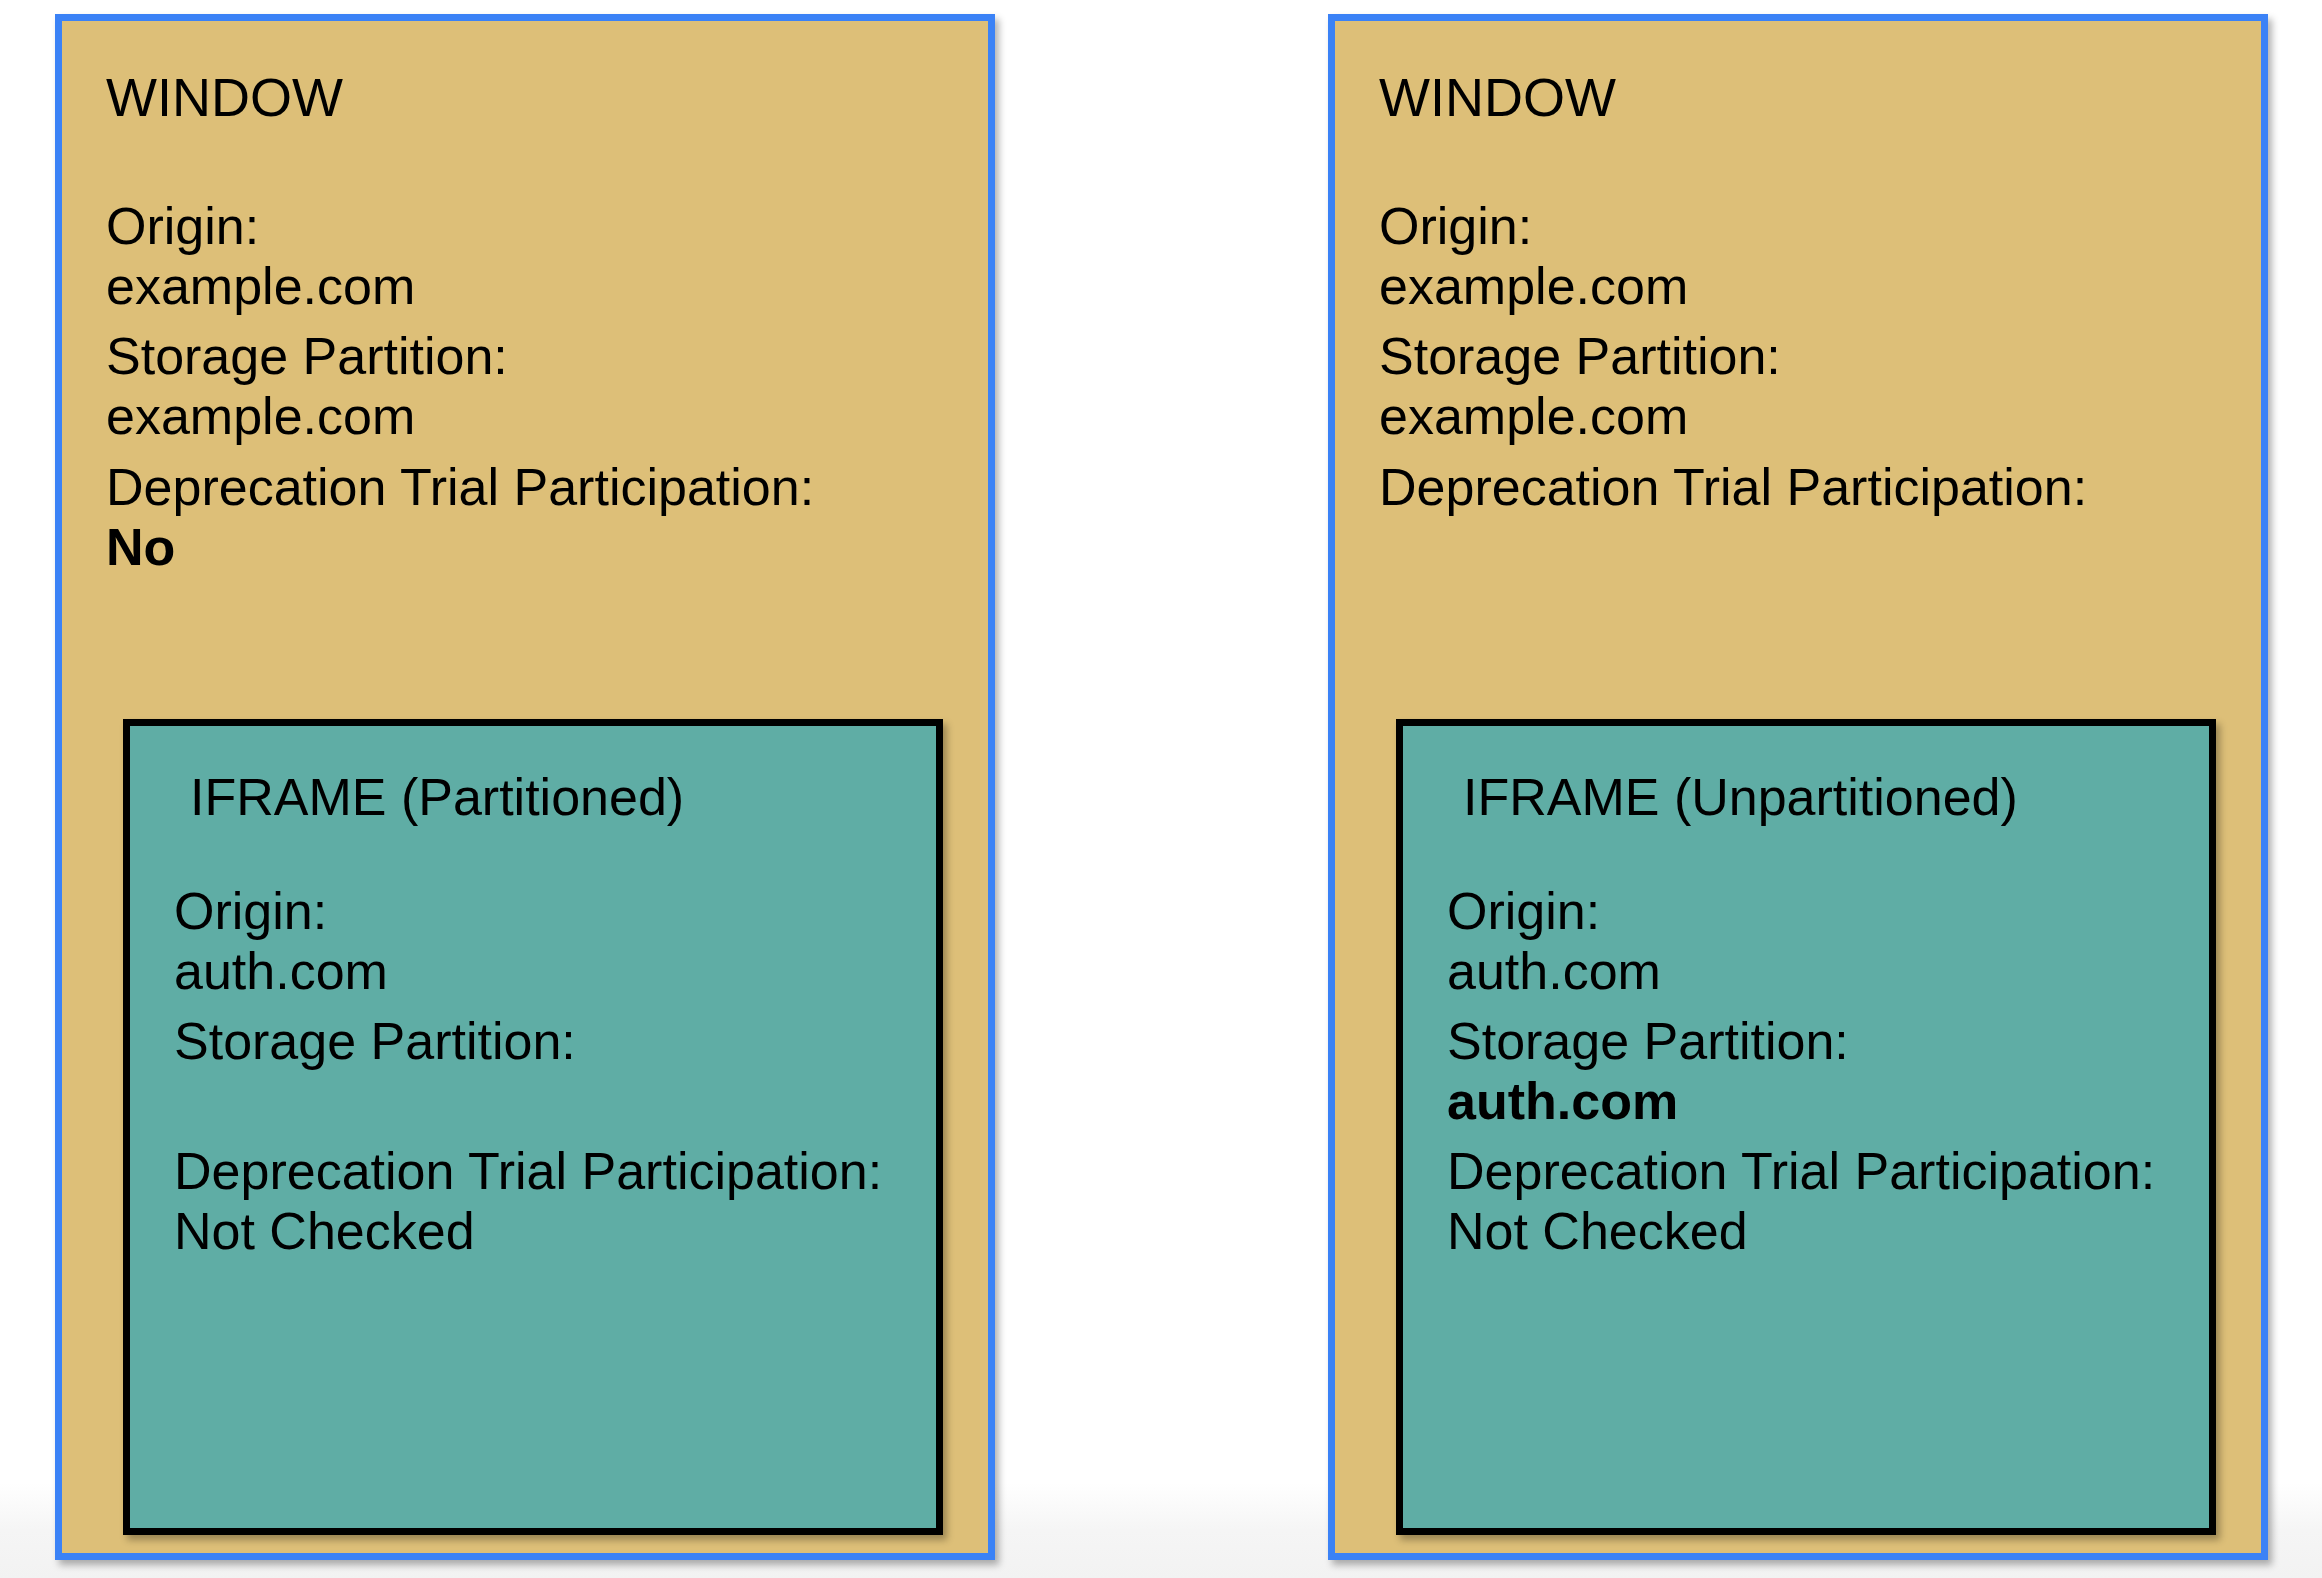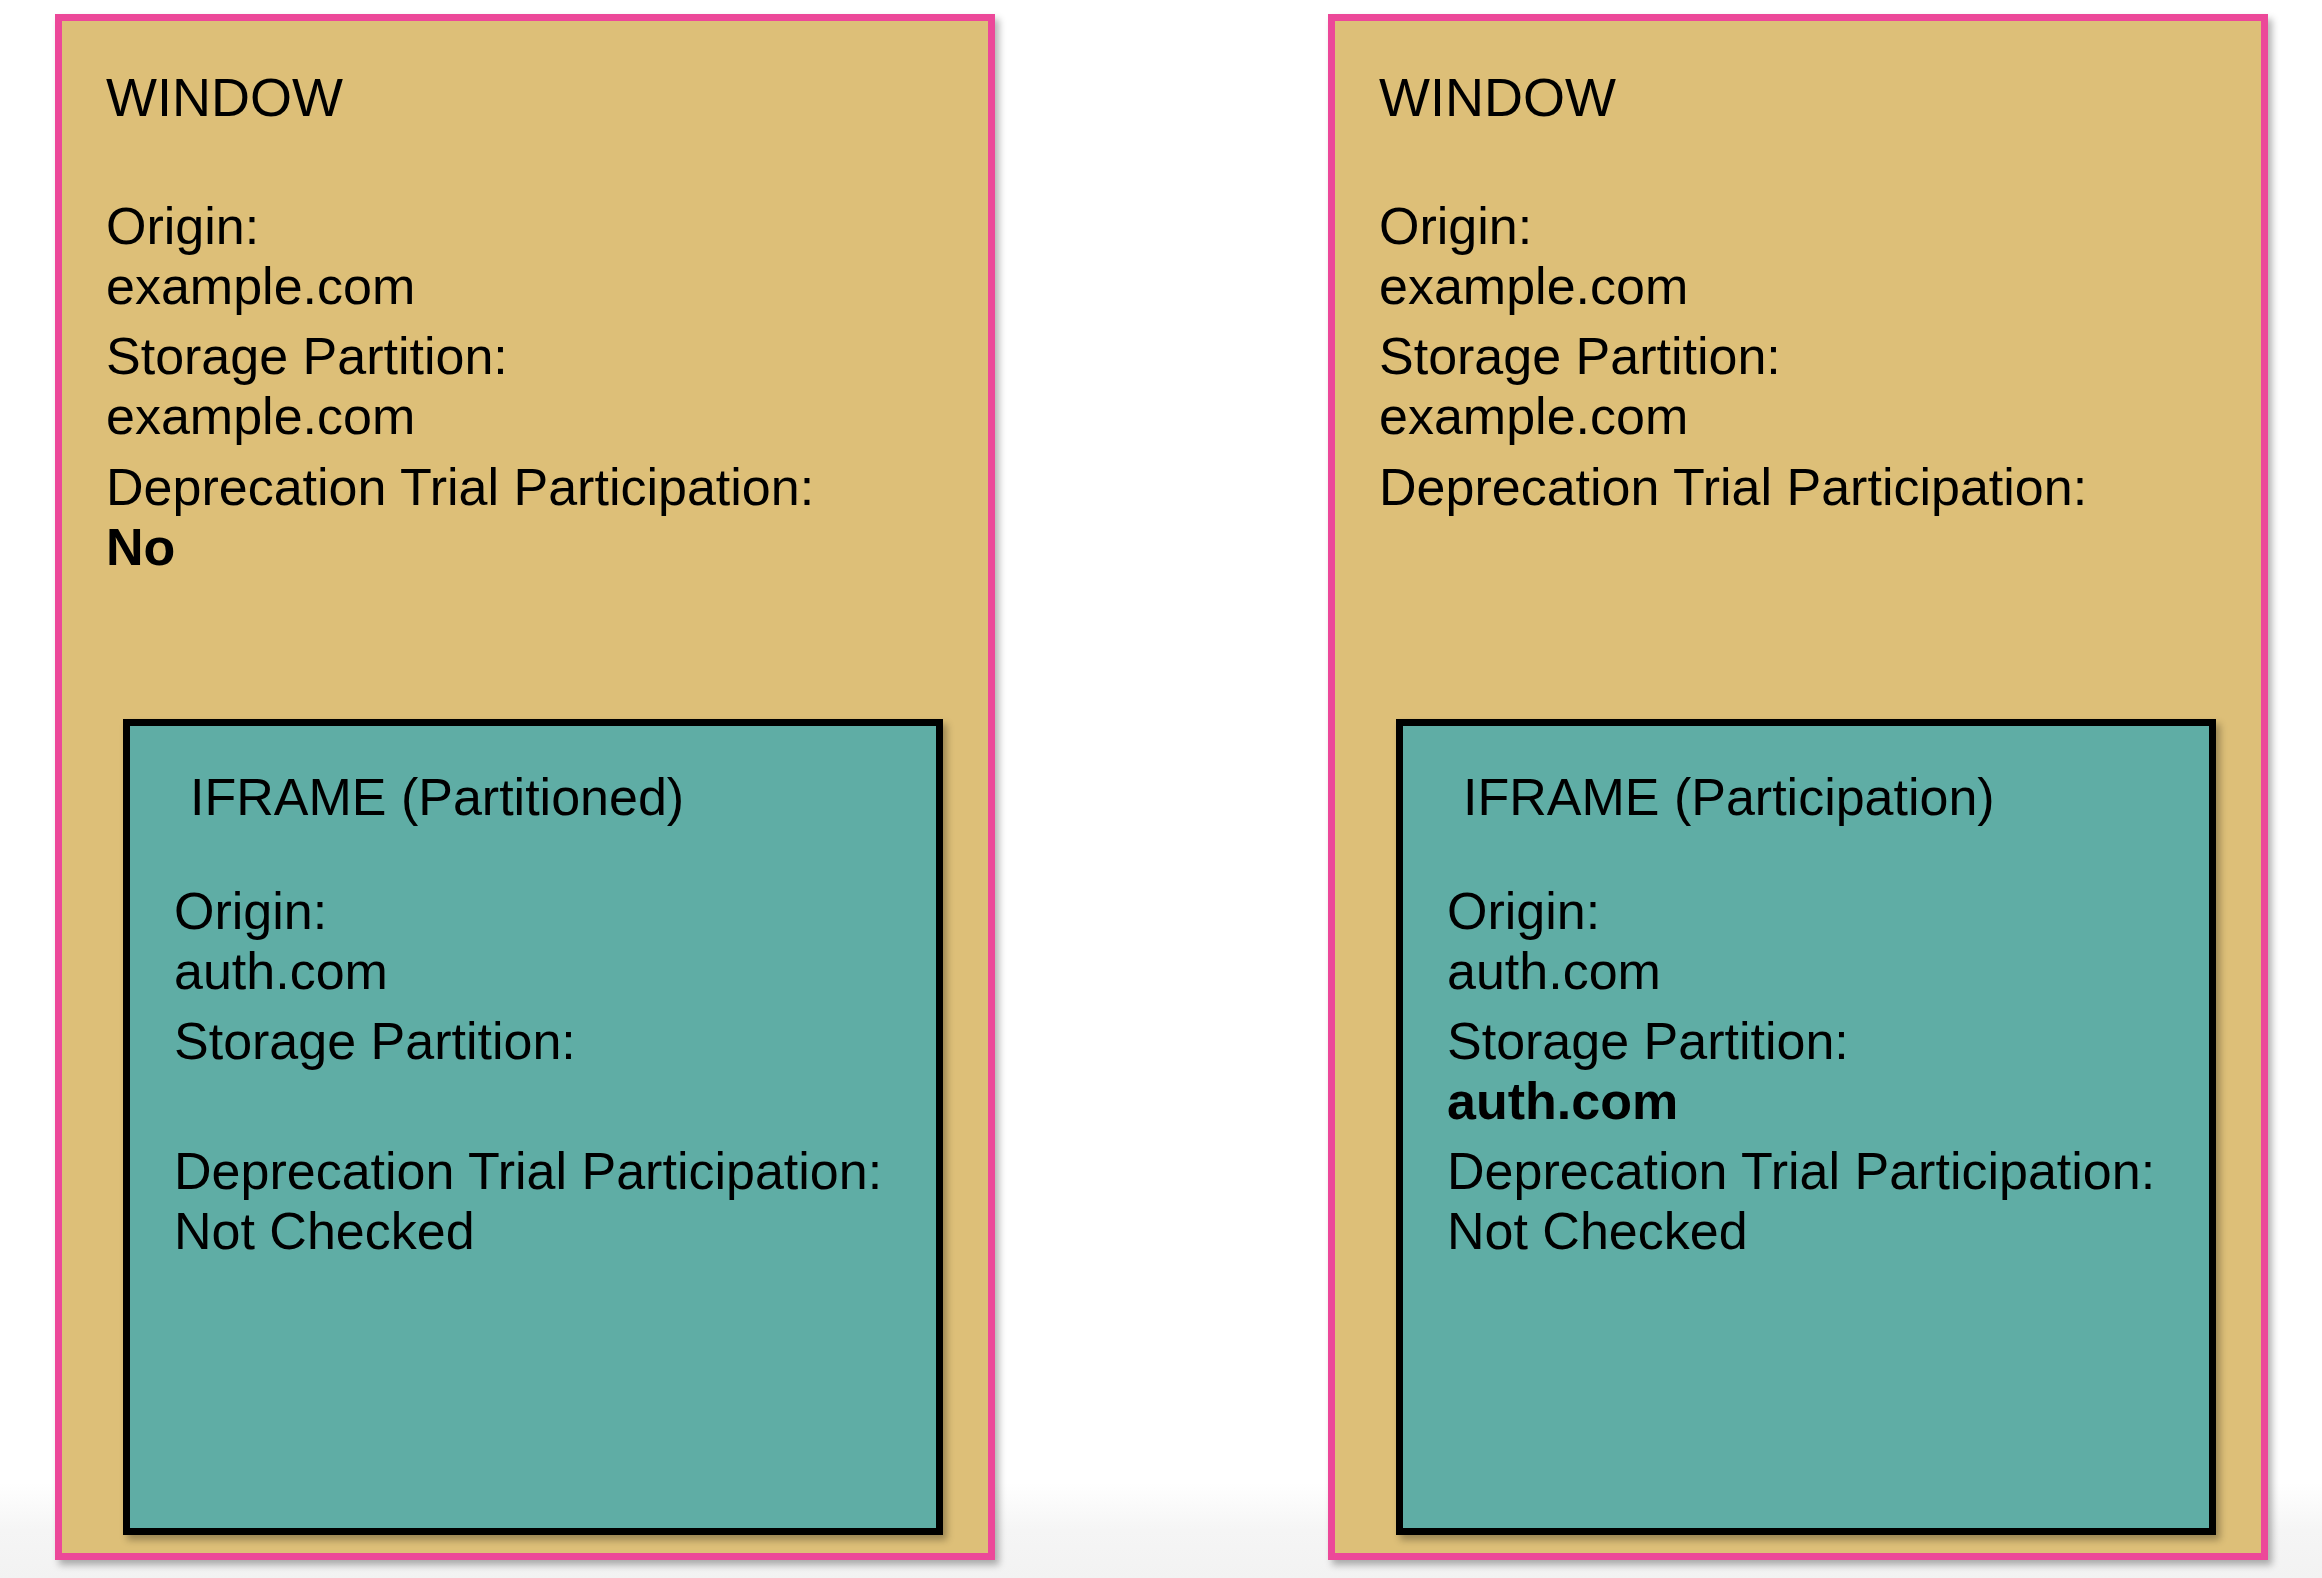--- a/index.html
+++ b/index.html
@@ -30,21 +30,21 @@
   #diagram {
     position: absolute;
     left: 0; top: 0;
     width: 2322px;
     height: 1578px;
   }
 
   .window-box {
     position: absolute;
     background: #ddbf78;
-    border: 7px solid #ec4899;
+    border: 7px solid #3b82f6;
     box-shadow: 4px 5px 7px rgba(0,0,0,0.30);
   }
 
   #window-left  { left: 55px;   top: 14px; width: 940px;  height: 1546px; }
   #window-right { left: 1328px; top: 14px; width: 940px;  height: 1546px; }
 
   .iframe-box {
     position: absolute;
     background: #5fada5;
     border: 7px solid #000000;
@@ -158,21 +158,21 @@
       <span class="lbl">Storage Partition:</span>
       <span class="val">example.com</span>
     </div>
 
     <div class="field" id="win-r-trial">
       <span class="lbl">Deprecation Trial Participation:</span>
     </div>
 
     <div class="iframe-box" id="iframe-right">
 
-      <div class="frame-title">IFRAME (Participation)</div>
+      <div class="frame-title">IFRAME (Unpartitioned)</div>
 
       <div class="field" id="if-r-origin">
         <span class="lbl">Origin:</span>
         <span class="val">auth.com</span>
       </div>
 
       <div class="field" id="if-r-storage">
         <span class="lbl">Storage Partition:</span>
         <span class="val bold">auth.com</span>
       </div>

